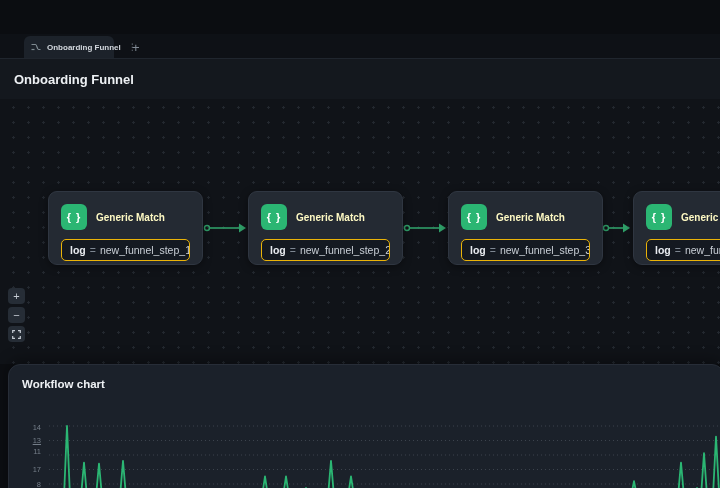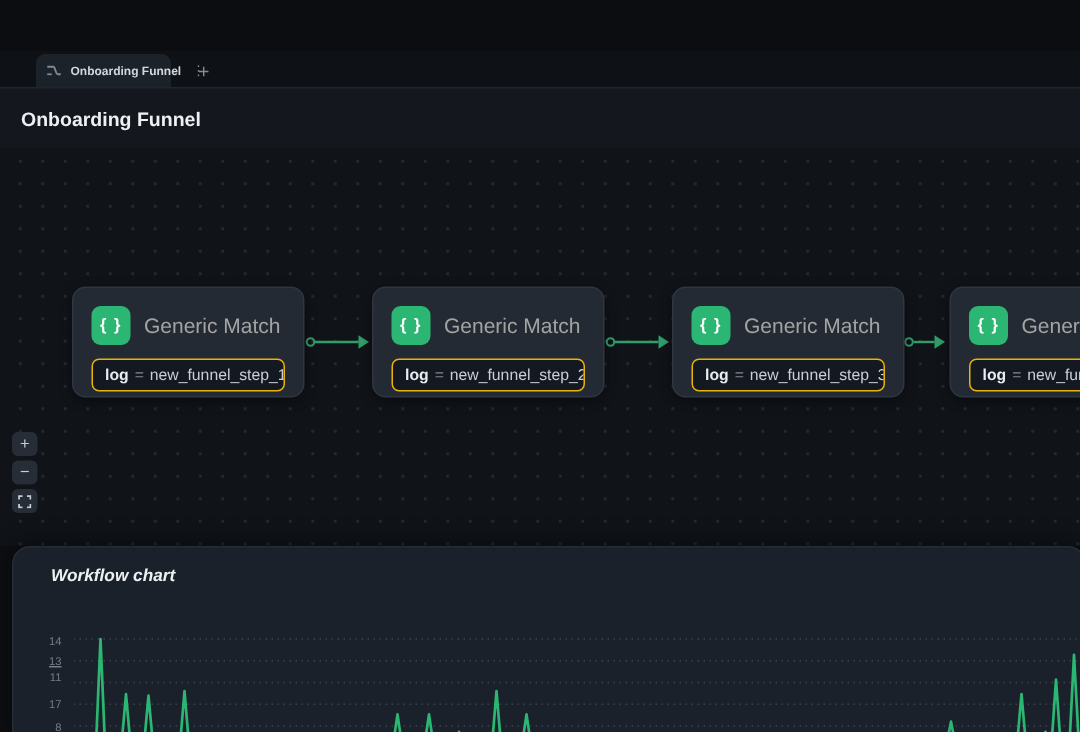--- a/index.html
+++ b/index.html
@@ -34,40 +34,40 @@
             background-size:15px 15px; background-position:6px 1px; }
   .edges { position:absolute; top:0; left:0; width:720px; height:265px; pointer-events:none; }
 
   .node { position:absolute; top:92px; width:155px; height:74px; background:#242a33;
           border:1px solid #2f3641; border-radius:9px; box-shadow:0 2px 8px rgba(0,0,0,.4);
           padding:12px; cursor:pointer; }
   .node .row { display:flex; align-items:center; gap:9px; }
   .node .nicon { width:26px; height:26px; border-radius:6px; background:#2bb673;
                  display:flex; align-items:center; justify-content:center;
                  color:#ffffff; font-size:11px; font-weight:700; letter-spacing:1px; }
-  .node .ntitle { font-size:14px; font-weight:400; color:#a3a3a3; white-space:nowrap; }
+  .node .ntitle { font-size:10px; font-weight:700; color:#fef9c3; white-space:nowrap; }
   .node .pill { margin-top:9px; height:22px; background:#141921; border:1px solid #eab308;
                 border-radius:5px; display:flex; align-items:center; gap:4px; padding:0 8px;
                 font-size:10.5px; white-space:nowrap; overflow:hidden; }
   .pill .k { font-weight:700; color:#e9ecf0; }
   .pill .op { color:#7e8792; }
   .pill .v { color:#c9cfd6; }
 
   
   .zoomctl { position:absolute; left:8px; top:189px; display:flex; flex-direction:column; gap:3px; }
   .zbtn { width:17px; height:16px; background:#262d36; border:none; border-radius:4px;
           color:#c6ccd4; font-size:11px; line-height:14px; display:flex; align-items:center;
           justify-content:center; cursor:pointer; padding:0; }
 
   
   .panel { position:absolute; top:364px; left:8px; width:716px; height:130px; background:#1b212a;
            border:1px solid #272d37; border-radius:12px 12px 0 0; overflow:hidden;
            box-shadow:0 -4px 14px rgba(0,0,0,.35); }
-  .panel .ptitle { position:absolute; left:25px; top:13px; font-size:11.5px; font-weight:700;
-                   color:#eef1f4;font-style:italic; }
+  .panel .ptitle { position:absolute; left:13px; top:13px; font-size:11.5px; font-weight:700;
+                   color:#eef1f4; }
   .ylabel { position:absolute; width:24px; text-align:right; font-size:7.5px; color:#747d88; }
   #chart-svg { position:absolute; left:40px; top:48px; }
 </style>
 </head>
 <body>
 
 <div class="app">
 
   <div class="topbar"></div>
 

